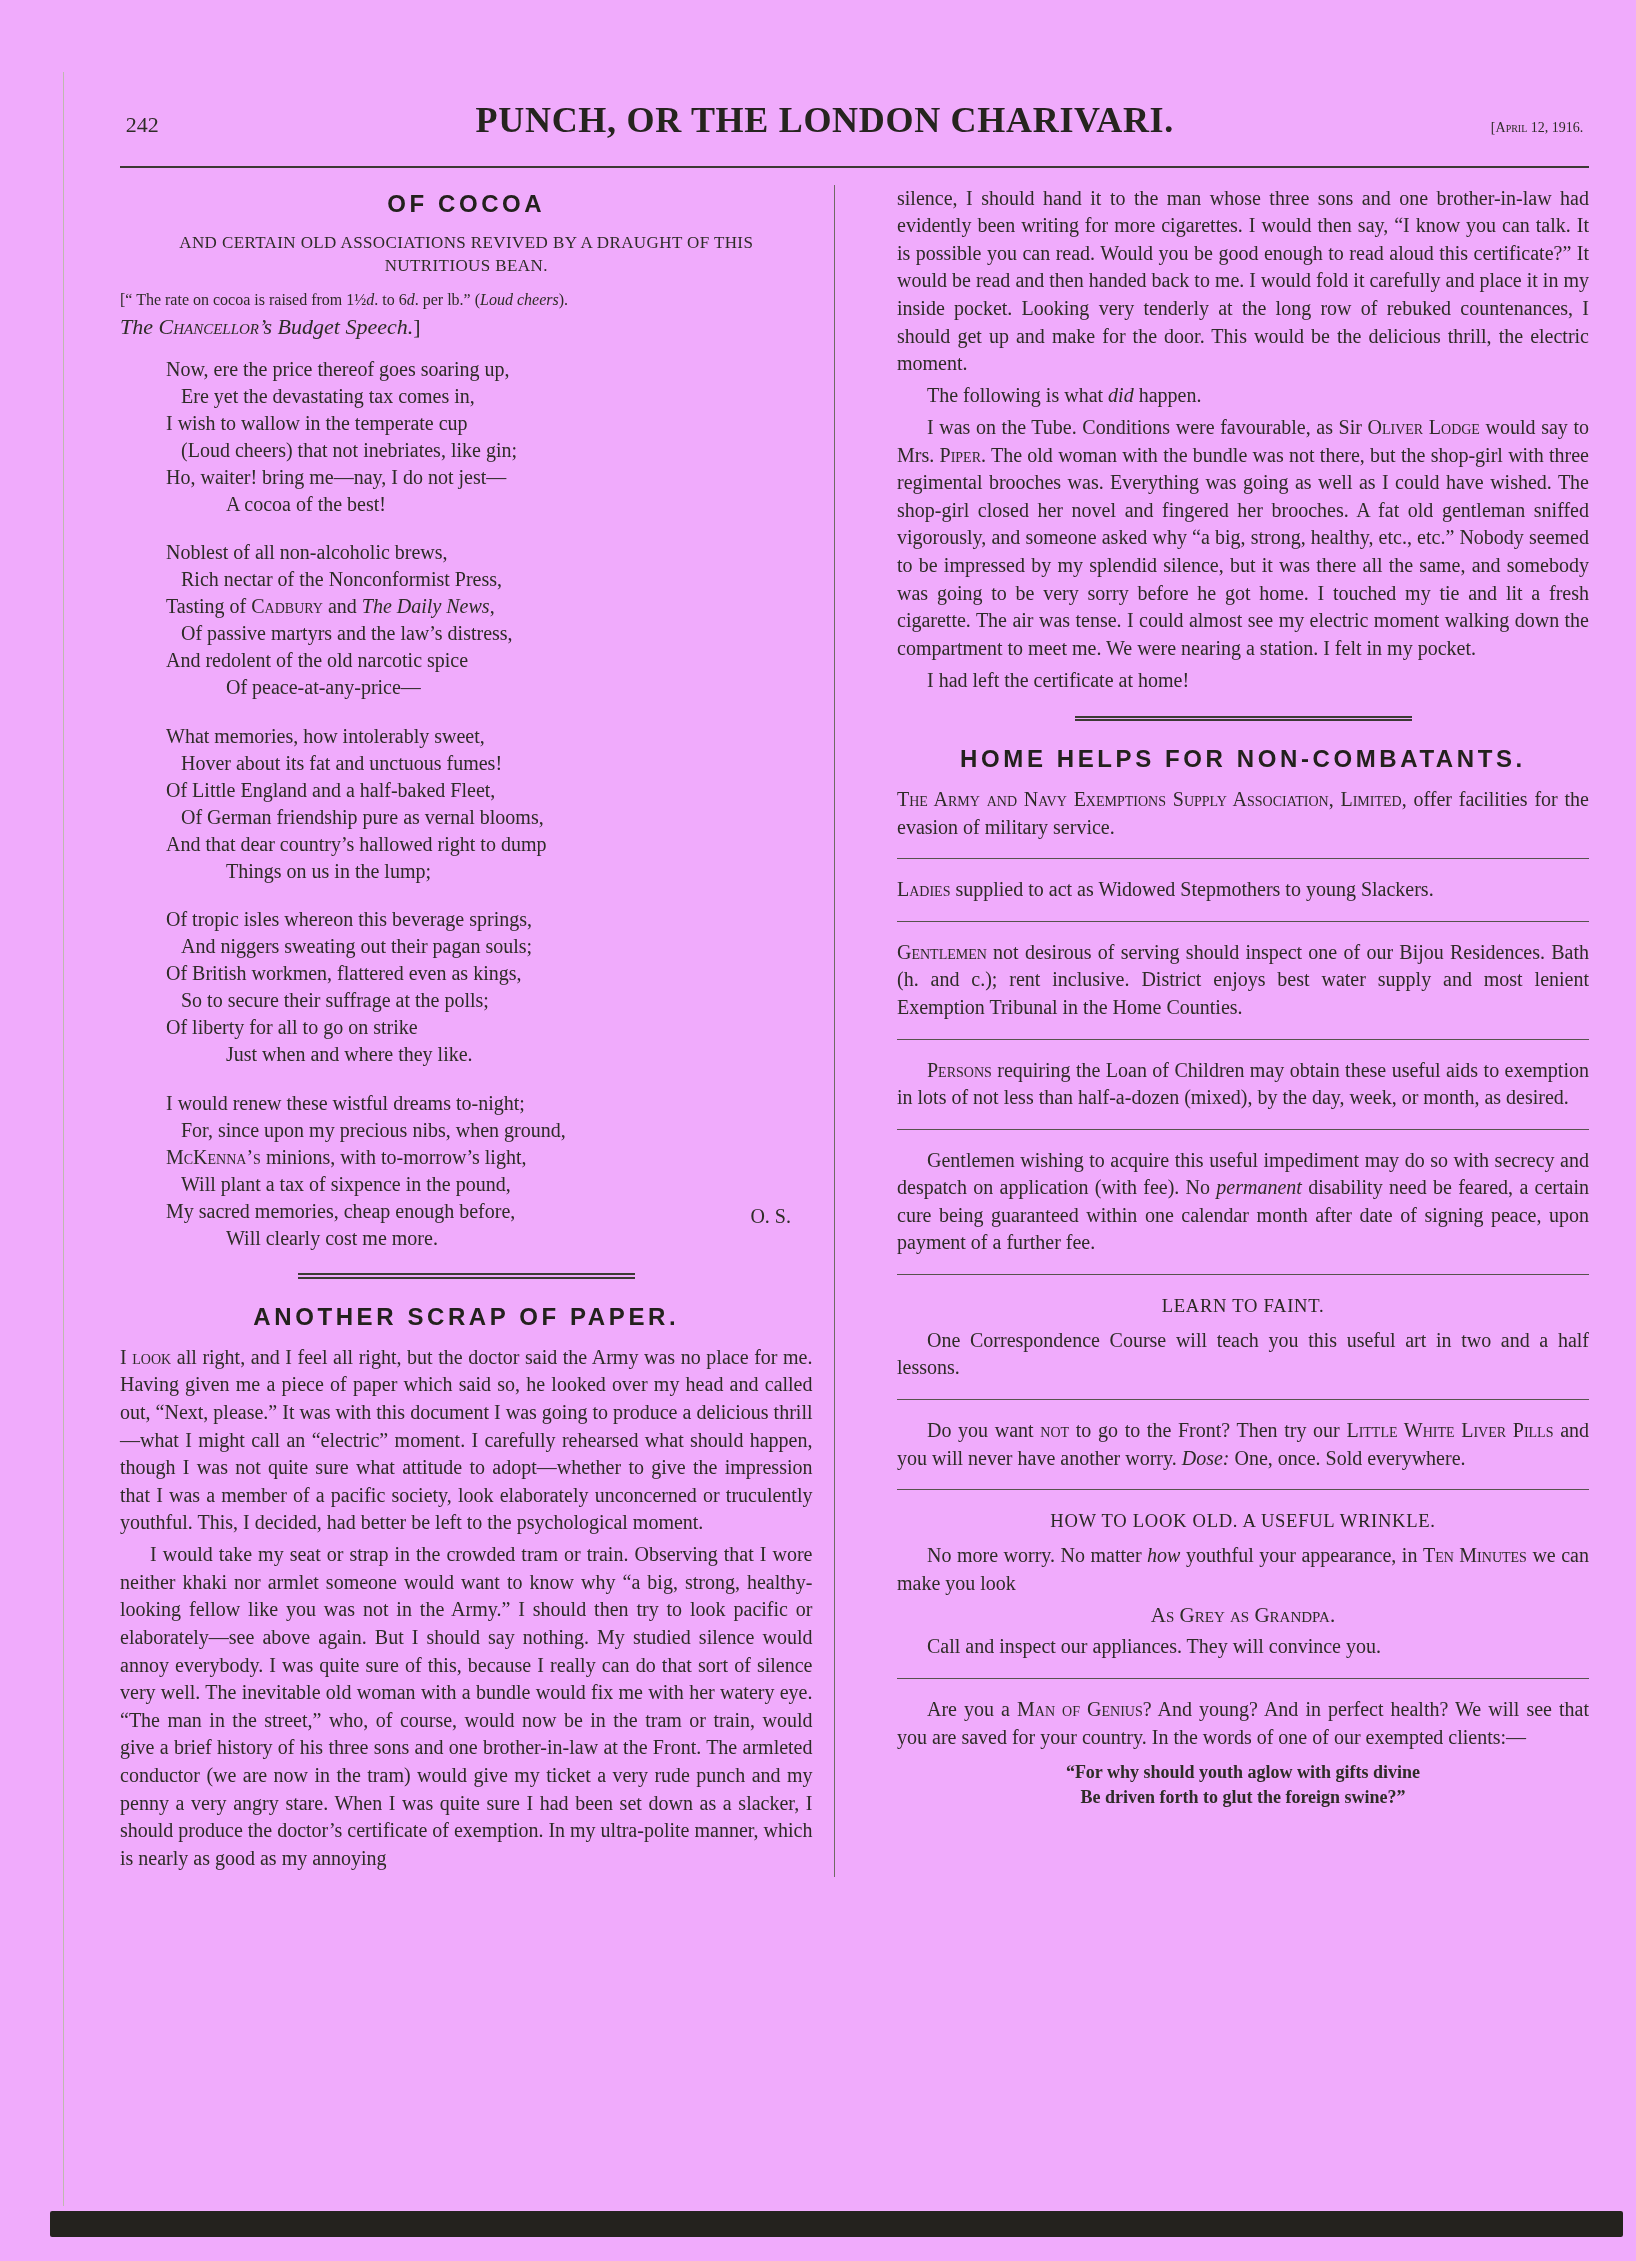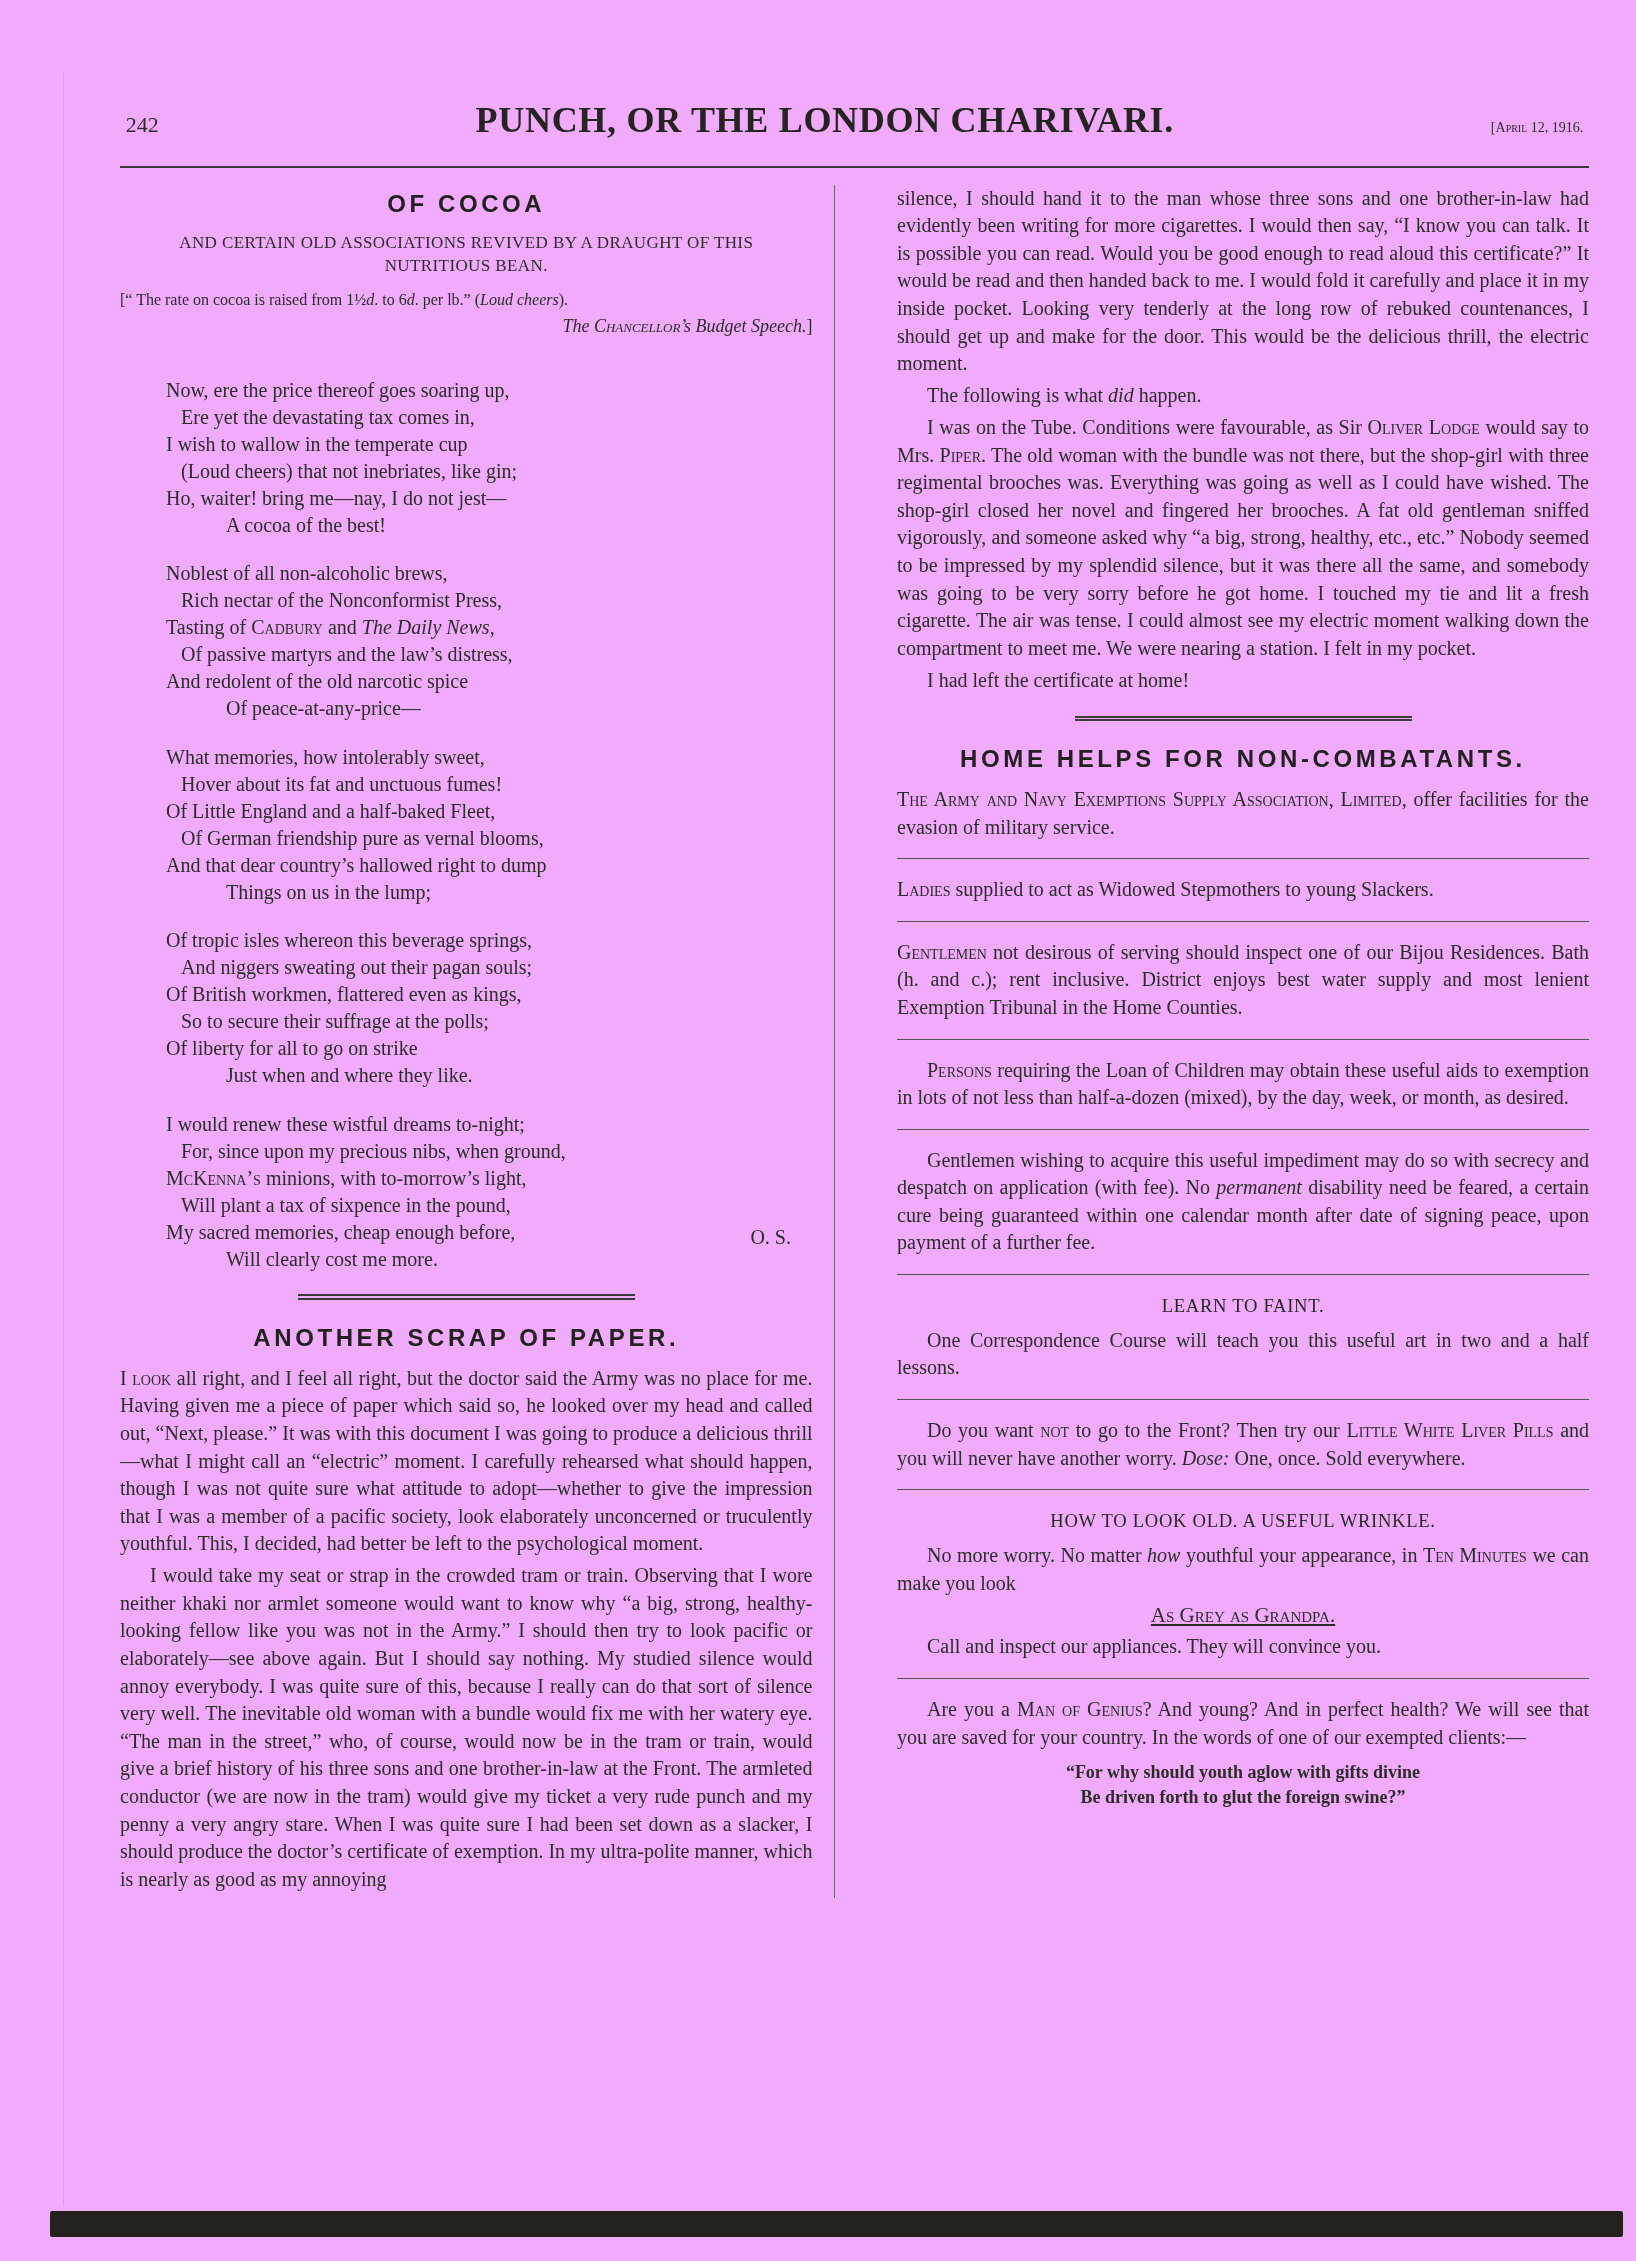--- a/index.html
+++ b/index.html
@@ -15,32 +15,32 @@
   .masthead{margin:16px;font-size:36px;font-weight:bold;letter-spacing:0.7px;color:#26241f;}
   .issue-date{font-size:14px;font-variant:small-caps;}
   .columns{display:flex;margin-top:17px;gap:39px;}
   .col{width:735px;box-sizing:border-box;font-size:20px;line-height:27.6px;}
   .col-left{padding-right:21.5px;border-right:1.4px solid #6f6b63;}
   .col-right{padding-left:23px;}
   .head-sans{font-family:"Liberation Sans","DejaVu Sans",sans-serif;font-size:24px;font-weight:700;
              letter-spacing:3.6px;text-align:center;margin:5.7px 0 13px;color:#23211d;}
   .subtitle{text-align:center;font-size:17px;line-height:23px;margin:0 auto 11.5px;max-width:666px;letter-spacing:0.4px;}
   .epigraph{font-size:16px;line-height:23.6px;margin:0 0 1.4px;}
-  .epigraph-src{font-size:18px;text-align:right;margin:0 0 36px;}
+  .epigraph-src{font-size:22px;text-align:left;margin:0 0 15px;}
   .stanza{white-space:pre-wrap;padding-left:46px;margin:0 0 21.5px;line-height:27px;}
   .stanza-wrap{position:relative;}
   .signature{position:absolute;right:21.5px;bottom:21.5px;}
   .sc{font-variant:small-caps;}
   .double-rule{width:337px;margin:21.5px auto 24px;border-top:2.1px solid #3c3a34;border-bottom:2.1px solid #3c3a34;
                height:5.7px;box-sizing:border-box;}
   .para{margin:0 0 4.3px;text-align:justify;text-indent:30px;}
   .para.noindent{text-indent:0;}
   .ad-rule{border:none;border-top:1.4px solid #56534c;margin:17px 0;}
   .ad-head{text-align:center;font-size:18.6px;letter-spacing:0.7px;margin:0 0 7.2px;color:#2a2823;}
-  .center-line{text-align:center;font-variant:small-caps;font-size:21px;margin:4.3px 0;text-decoration:underline;}
+  .center-line{text-align:center;font-variant:small-caps;font-size:21px;margin:4.3px 0;}
   .verse{white-space:pre-line;text-align:center;font-size:18px;font-weight:bold;line-height:25px;margin:8.6px 0 0;}
   i{font-style:italic;}
 </style>
 </head>
 <body>
 
 <div class="page">
   <div class="scan-left"></div>
 
   <div class="content">

